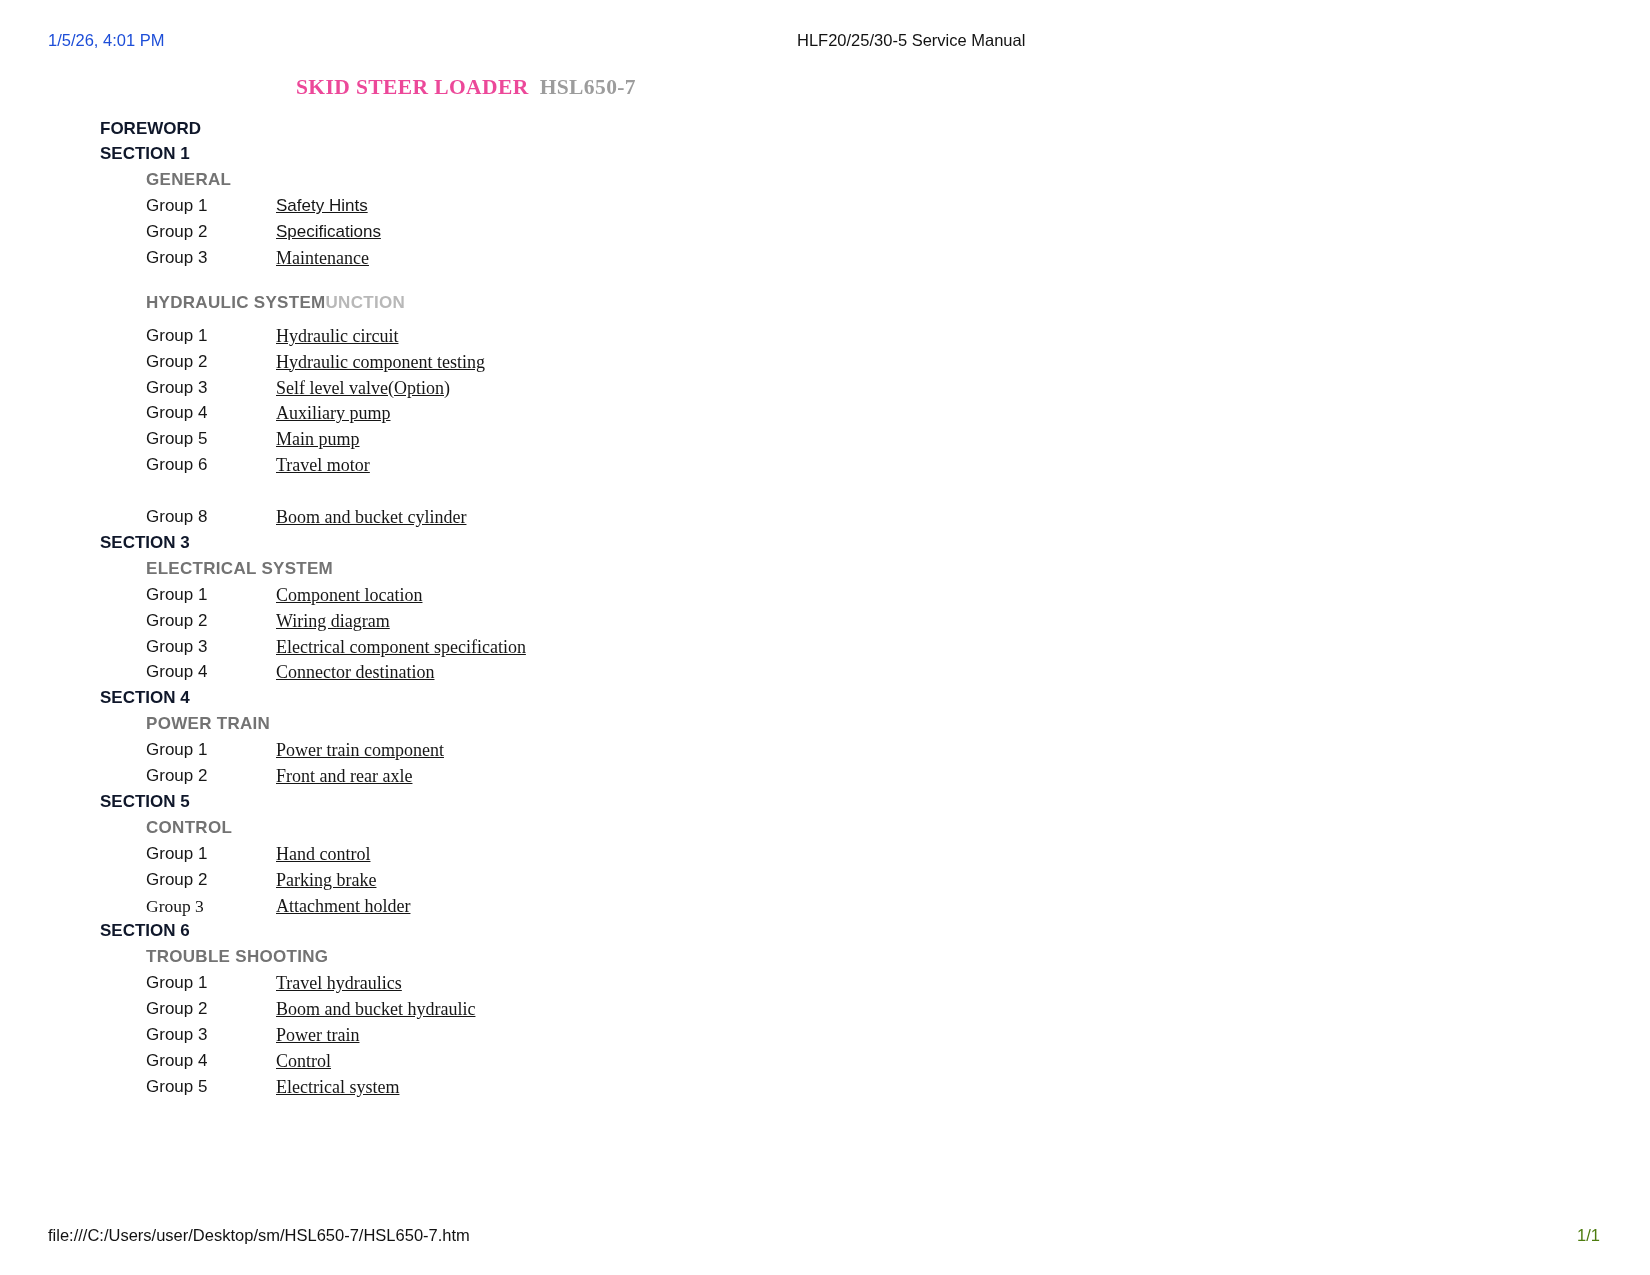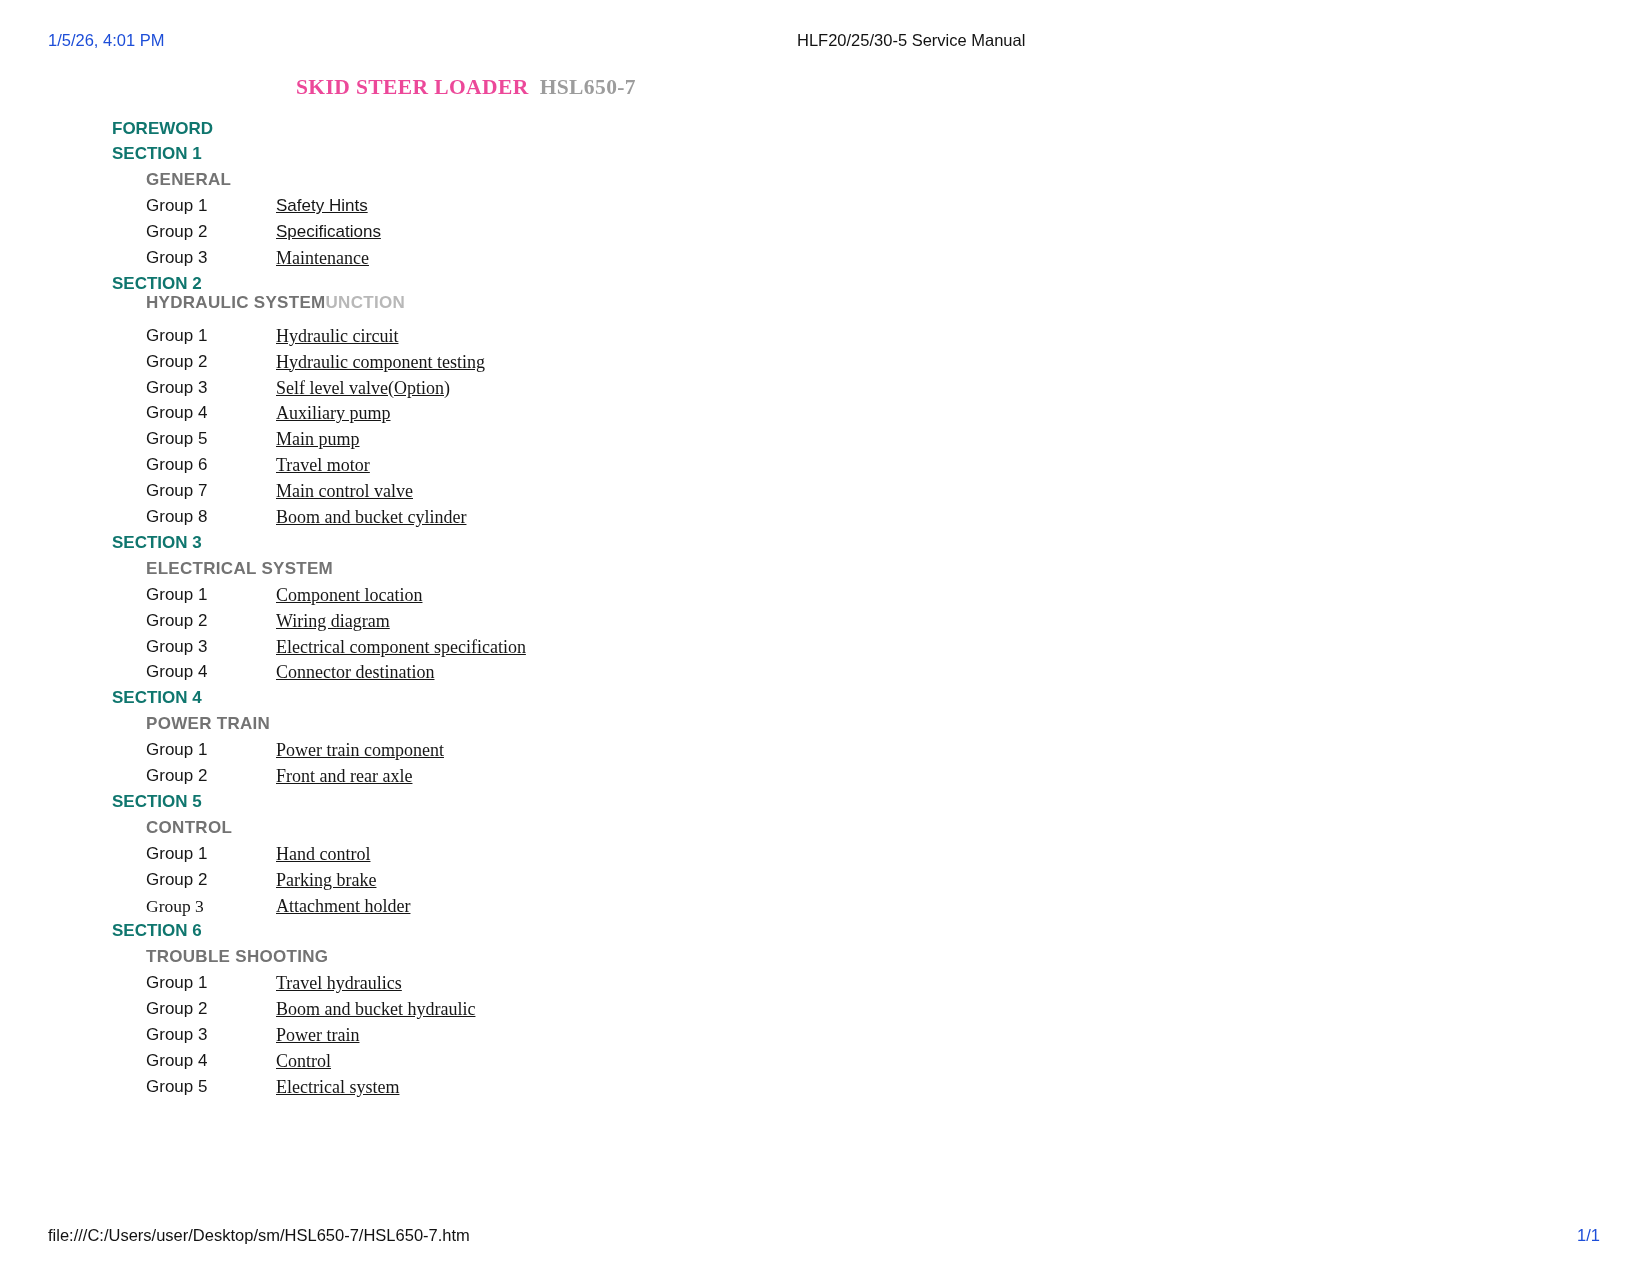--- a/index.html
+++ b/index.html
@@ -7,35 +7,35 @@
     position:relative;
     width:1650px;height:1275px;
     font-family:"Liberation Sans",sans-serif;
     color:#141414;
     overflow:hidden;
   }
   
   .hdr-date{position:absolute;left:48px;top:31px;font-size:16.5px;color:#1d4ed8;}
   .hdr-doc{position:absolute;left:797px;top:31px;font-size:16.5px;color:#121212;}
   .ftr-url{position:absolute;left:48px;top:1226px;font-size:16.5px;color:#121212;}
-  .ftr-page{position:absolute;right:50px;top:1226px;font-size:16.5px;color:#1d4ed8;}
+  .ftr-page{position:absolute;right:50px;top:1226px;font-size:16.5px;color:#4d7c0f;}
 
   
   .doc-title{
     position:absolute;left:296px;top:75px;
     font-family:"Liberation Serif",serif;font-weight:bold;font-size:21.5px;
     white-space:pre;letter-spacing:0.4px;
   }
   .doc-title .t-main{color:#ec4899;}
   .doc-title .t-model{color:#9c9c9c;margin-left:11px;}
 
   
   #toc{position:absolute;left:0;top:0;width:100%;height:100%;}
   .toc-row{position:absolute;left:0;width:100%;height:26px;line-height:26px;white-space:pre;}
-  .h-label{position:absolute;left:112px;font-weight:bold;font-size:17px;color:#0f766e;}
+  .h-label{position:absolute;left:100px;font-weight:bold;font-size:17px;color:#0f172a;}
   .s-label{position:absolute;left:146px;font-weight:bold;font-size:17px;color:#737373;letter-spacing:0.3px;}
   .s-ghost{font-weight:bold;color:#b8b8b8;}
   .g-label{position:absolute;left:146px;font-size:17px;color:#161616;}
   .g-label.serif{font-family:"Liberation Serif",serif;font-size:17.5px;}
   .g-desc{position:absolute;left:276px;font-size:17px;color:#161616;text-decoration:underline;}
   .g-desc.serif{font-family:"Liberation Serif",serif;font-size:18px;}
 </style>
 </head>
 <body>
 
@@ -44,29 +44,27 @@
 
 <div class="doc-title"><span class="t-main">SKID STEER LOADER</span><span class="t-model">HSL650-7</span></div>
 
 <div id="toc">
     <div class="toc-row" style="top: 115.5px;"><span class="h-label">FOREWORD</span></div>
     <div class="toc-row" style="top: 141.4px;"><span class="h-label">SECTION 1</span></div>
     <div class="toc-row" style="top: 167.3px;"><span class="s-label">GENERAL</span></div>
     <div class="toc-row" style="top: 193.2px;"><span class="g-label">Group 1</span><span class="g-desc">Safety Hints</span></div>
     <div class="toc-row" style="top: 219.1px;"><span class="g-label">Group 2</span><span class="g-desc">Specifications</span></div>
     <div class="toc-row" style="top: 245px;"><span class="g-label">Group 3</span><span class="g-desc serif">Maintenance</span></div>
-    <div class="toc-row" style="top: 270.9px;"><span class="h-label">SECTION 2</span></div>
     <div class="toc-row" style="top: 290px;"><span class="s-label">HYDRAULIC SYSTEM<span class="s-ghost">UNCTION</span></span></div>
     <div class="toc-row" style="top: 322.7px;"><span class="g-label">Group 1</span><span class="g-desc serif">Hydraulic circuit</span></div>
     <div class="toc-row" style="top: 348.6px;"><span class="g-label">Group 2</span><span class="g-desc serif">Hydraulic component testing</span></div>
     <div class="toc-row" style="top: 374.5px;"><span class="g-label">Group 3</span><span class="g-desc serif">Self level valve(Option)</span></div>
     <div class="toc-row" style="top: 400.4px;"><span class="g-label">Group 4</span><span class="g-desc serif">Auxiliary pump</span></div>
     <div class="toc-row" style="top: 426.3px;"><span class="g-label">Group 5</span><span class="g-desc serif">Main pump</span></div>
     <div class="toc-row" style="top: 452.2px;"><span class="g-label">Group 6</span><span class="g-desc serif">Travel motor</span></div>
-    <div class="toc-row" style="top: 478.1px;"><span class="g-label">Group 7</span><span class="g-desc serif">Main control valve</span></div>
     <div class="toc-row" style="top: 504px;"><span class="g-label">Group 8</span><span class="g-desc serif">Boom and bucket cylinder</span></div>
     <div class="toc-row" style="top: 529.9px; padding-left: 25px;"><span class="h-label">SECTION 3</span></div>
     <div class="toc-row" style="top: 555.8px;"><span class="s-label">ELECTRICAL SYSTEM</span></div>
     <div class="toc-row" style="top: 581.7px;"><span class="g-label">Group 1</span><span class="g-desc serif">Component location</span></div>
     <div class="toc-row" style="top: 607.6px;"><span class="g-label">Group 2</span><span class="g-desc serif">Wiring diagram</span></div>
     <div class="toc-row" style="top: 633.5px;"><span class="g-label">Group 3</span><span class="g-desc serif">Electrical component specification</span></div>
     <div class="toc-row" style="top: 659.4px;"><span class="g-label">Group 4</span><span class="g-desc serif">Connector destination</span></div>
     <div class="toc-row" style="top: 685.3px;"><span class="h-label">SECTION 4</span></div>
     <div class="toc-row" style="top: 711.2px;"><span class="s-label">POWER TRAIN</span></div>
     <div class="toc-row" style="top: 737.1px;"><span class="g-label">Group 1</span><span class="g-desc serif">Power train component</span></div>

